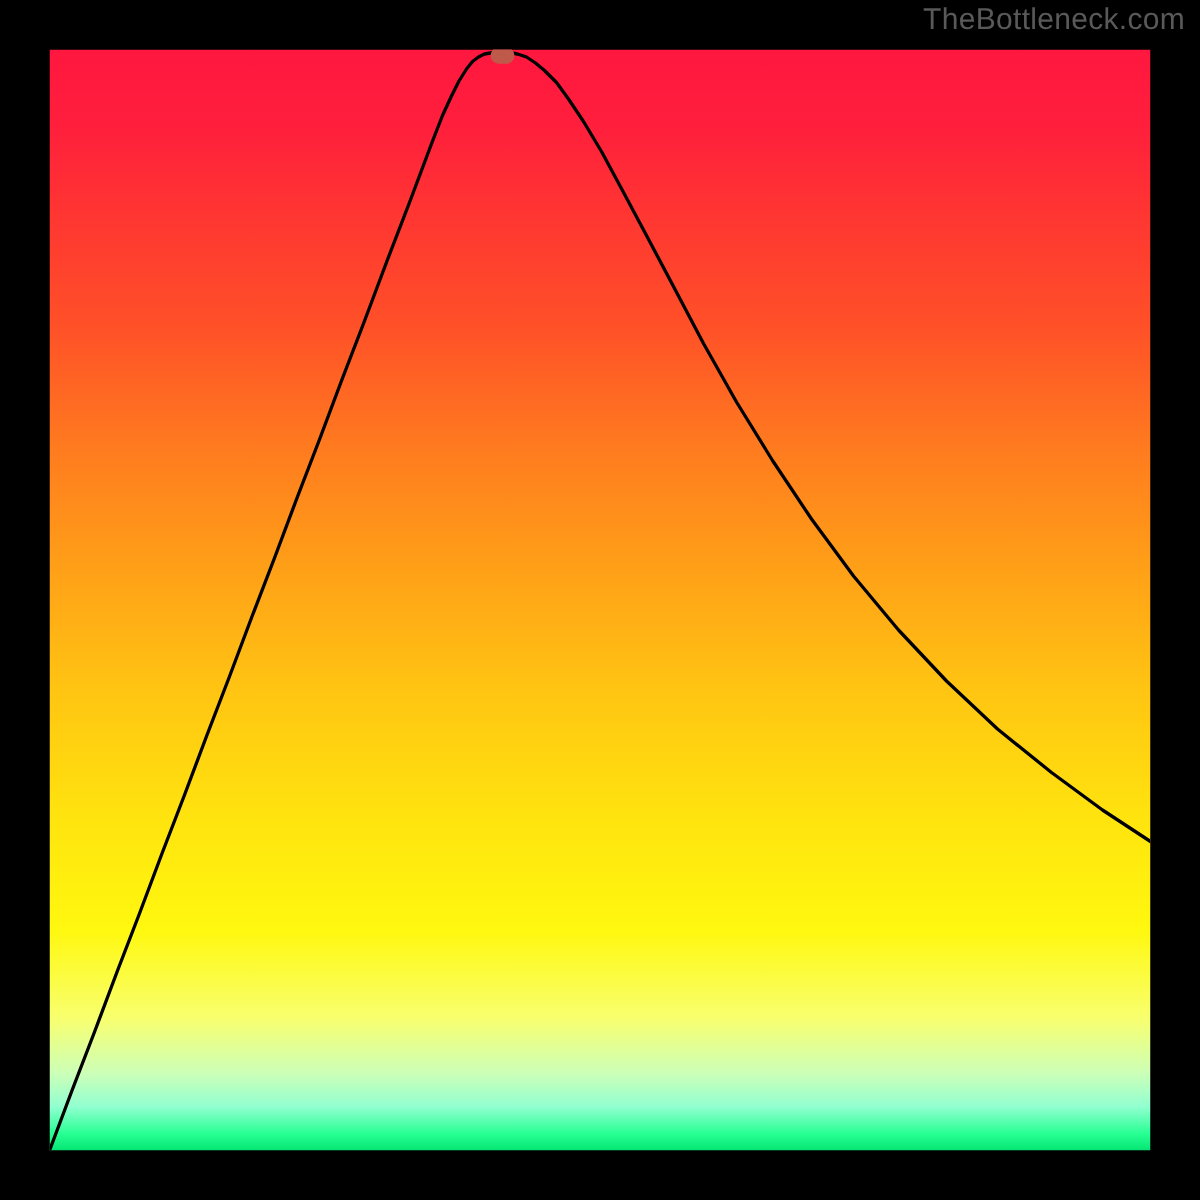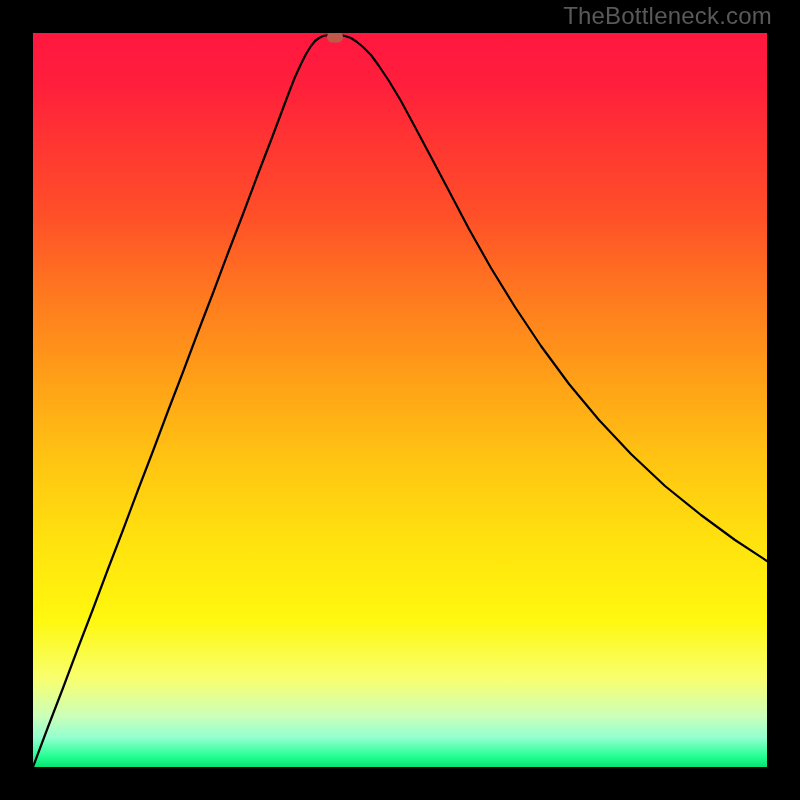--- a/index.html
+++ b/index.html
@@ -13,23 +13,23 @@
   }
   .frame {
     position: relative;
     width: 800px;
     height: 800px;
     background: #000;
   }
   .watermark {
     position: absolute;
     top: 2px;
-    right: 28px;
+    right: 10px;
     color: #595959;
-    font-size: 24px;
+    font-size: 20px;
     font-weight: 400;
     letter-spacing: 0.2px;
     z-index: 10;
   }
   .plot-area {
     position: absolute;
     left: 33px;
     top: 33px;
     width: 734px;
     height: 734px;

